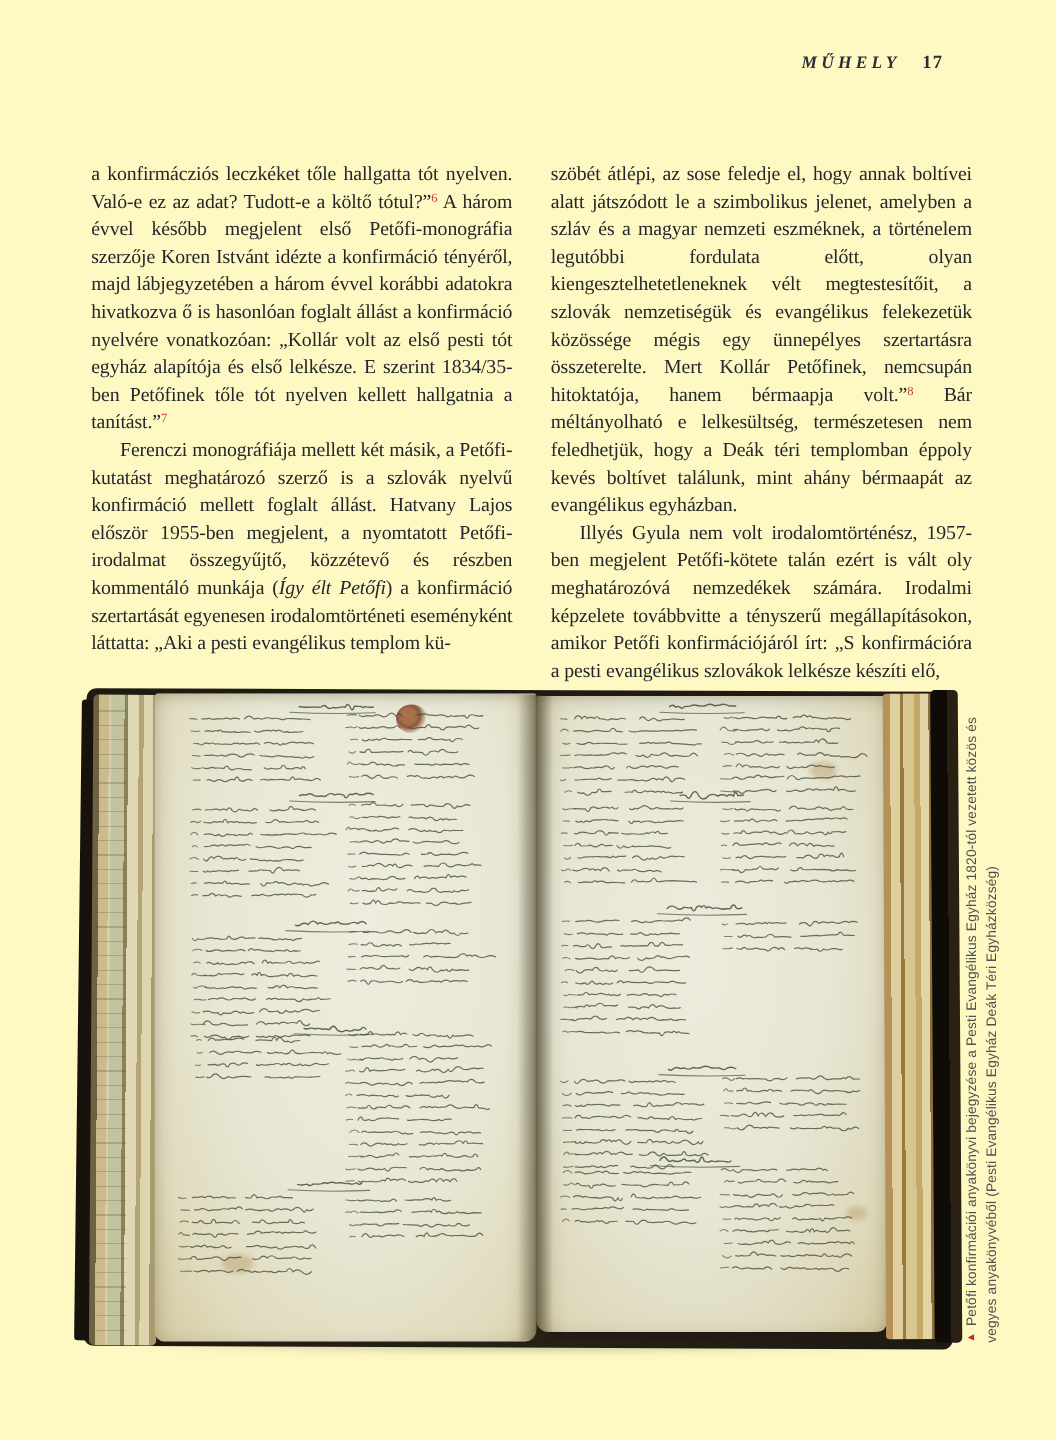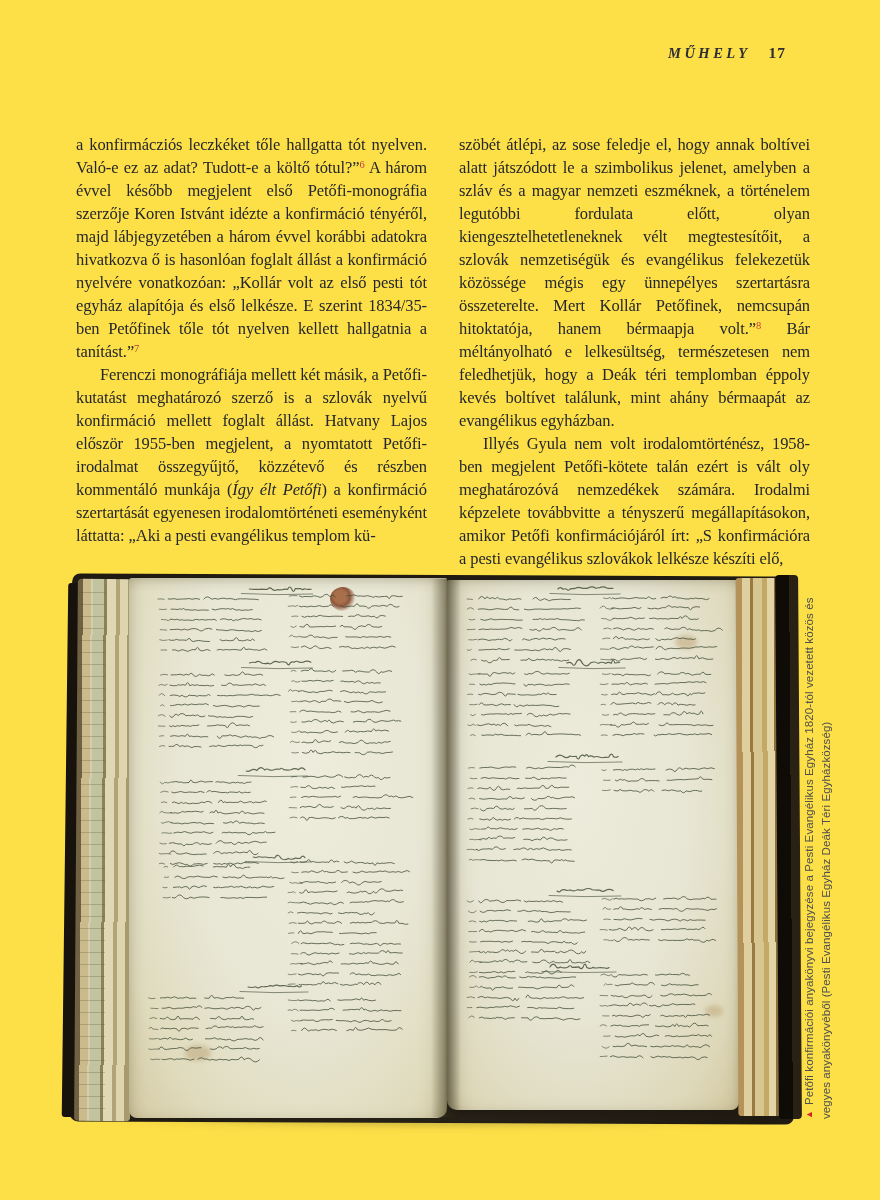--- a/index.html
+++ b/index.html
@@ -1,16 +1,16 @@
 <!DOCTYPE html>
 <html lang="hu"><head>
 <meta charset="utf-8">
 <style>
   html,body{margin:0;padding:0;}
-  .page{position:relative;width:880px;height:1200px;background:#fde047;overflow:hidden;
+  .page{position:relative;width:880px;height:1200px;background:#fef9c3;overflow:hidden;
         font-family:"Liberation Serif","DejaVu Serif",serif;}
   
   .hdr{position:absolute;top:44px;right:94px;display:flex;align-items:baseline;color:#2d2d35;}
   .rubric{font-style:italic;font-weight:700;font-size:14.5px;letter-spacing:3.5px;}
   .pageno{margin-left:18px;font-size:15.5px;font-weight:700;letter-spacing:1px;text-align:right;}
   
   .cols{position:absolute;left:76px;top:133px;width:734px;display:flex;gap:32px;}
   .col{width:351px;}
   .para{margin:0;text-align:justify;font-size:16.5px;line-height:23px;color:#24262b;
         letter-spacing:-0.1px;}
@@ -70,21 +70,21 @@
     <span class="pageno">17</span>
   </header>
 
   <main class="cols">
     <section class="col">
       <p class="para"><span>a konfirmácziós leczkéket tőle hallgatta tót nyelven. Való-e ez az adat? Tudott-e a költő tótul?”</span><span class="fnref">6</span><span> A három évvel később megjelent első Petőfi-monográfia szerzője Koren Istvánt idézte a konfirmáció tényéről, majd lábjegyzetében a három évvel korábbi adatokra hivatkozva ő is hasonlóan foglalt állást a konfirmáció nyelvére vonatkozóan: „Kollár volt az első pesti tót egyház alapítója és első lelkésze. E szerint 1834/35-ben Petőfinek tőle tót nyelven kellett hallgatnia a tanítást.”</span><span class="fnref">7</span></p>
       <p class="para indent"><span>Ferenczi monográfiája mellett két másik, a Petőfi-kutatást meghatározó szerző is a szlovák nyelvű konfirmáció mellett foglalt állást. Hatvany Lajos először 1955-ben megjelent, a nyomtatott Petőfi-irodalmat összegyűjtő, közzétevő és részben kommentáló munkája (</span><span class="it">Így élt Petőfi</span><span>) a konfirmáció szertartását egyenesen irodalomtörténeti eseményként láttatta: „Aki a pesti evangélikus templom kü-</span></p>
     </section>
     <section class="col">
       <p class="para"><span>szöbét átlépi, az sose feledje el, hogy annak boltívei alatt játszódott le a szimbolikus jelenet, amelyben a szláv és a magyar nemzeti eszméknek, a történelem legutóbbi fordulata előtt, olyan kiengesztelhetetleneknek vélt megtestesítőit, a szlovák nemzetiségük és evangélikus felekezetük közössége mégis egy ünnepélyes szertartásra összeterelte. Mert Kollár Petőfinek, nemcsupán hitoktatója, hanem bérmaapja volt.”</span><span class="fnref">8</span><span> Bár méltányolható e lelkesültség, természetesen nem feledhetjük, hogy a Deák téri templomban éppoly kevés boltívet találunk, mint ahány bérmaapát az evangélikus egyházban.</span></p>
-      <p class="para indent"><span>Illyés Gyula nem volt irodalomtörténész, 1958-ben megjelent Petőfi-kötete talán ezért is vált oly meghatározóvá nemzedékek számára. Irodalmi képzelete továbbvitte a tényszerű megállapításokon, amikor Petőfi konfirmációjáról írt: „S konfirmációra a pesti evangélikus szlovákok lelkésze készíti elő,</span></p>
+      <p class="para indent"><span>Illyés Gyula nem volt irodalomtörténész, 1957-ben megjelent Petőfi-kötete talán ezért is vált oly meghatározóvá nemzedékek számára. Irodalmi képzelete továbbvitte a tényszerű megállapításokon, amikor Petőfi konfirmációjáról írt: „S konfirmációra a pesti evangélikus szlovákok lelkésze készíti elő,</span></p>
     </section>
   </main>
 
   <figure class="figure" style="margin:0">
     <div class="back"></div>
     <div class="bshadow"></div>
     <div class="cover-l"></div>
     <div class="stack-l"></div>
     <div class="ticks"></div>
     <div class="page-l"></div>

